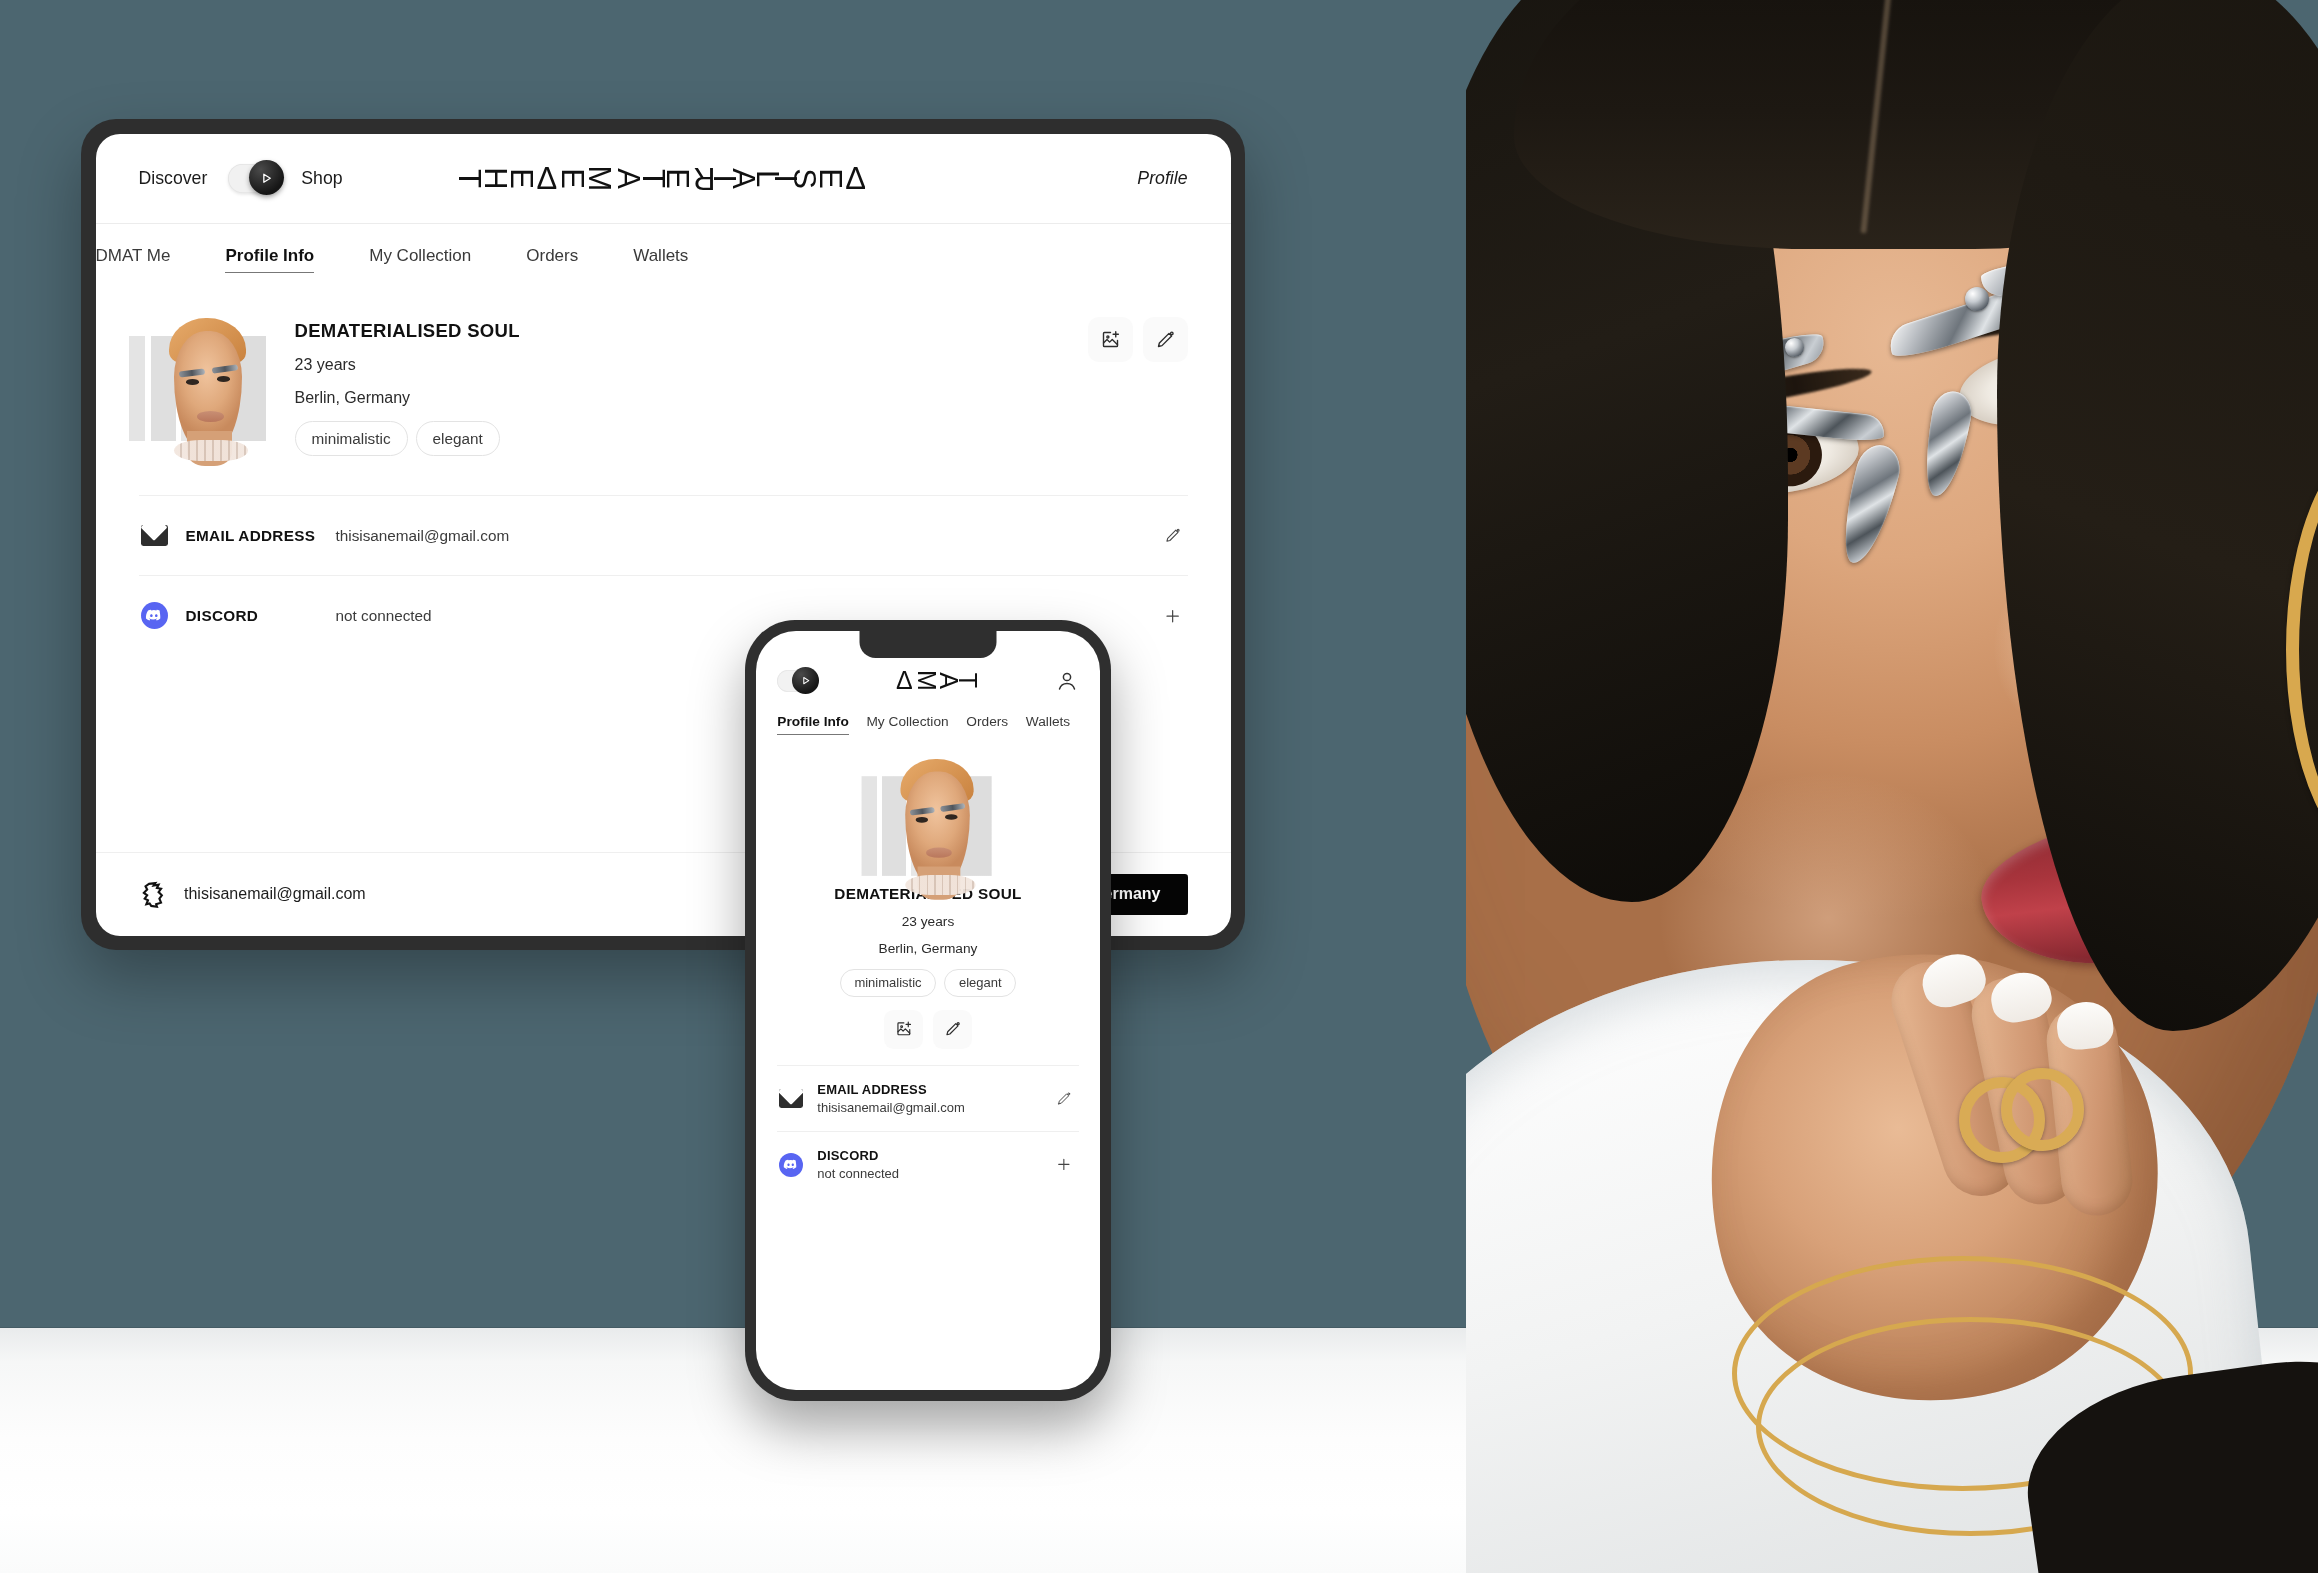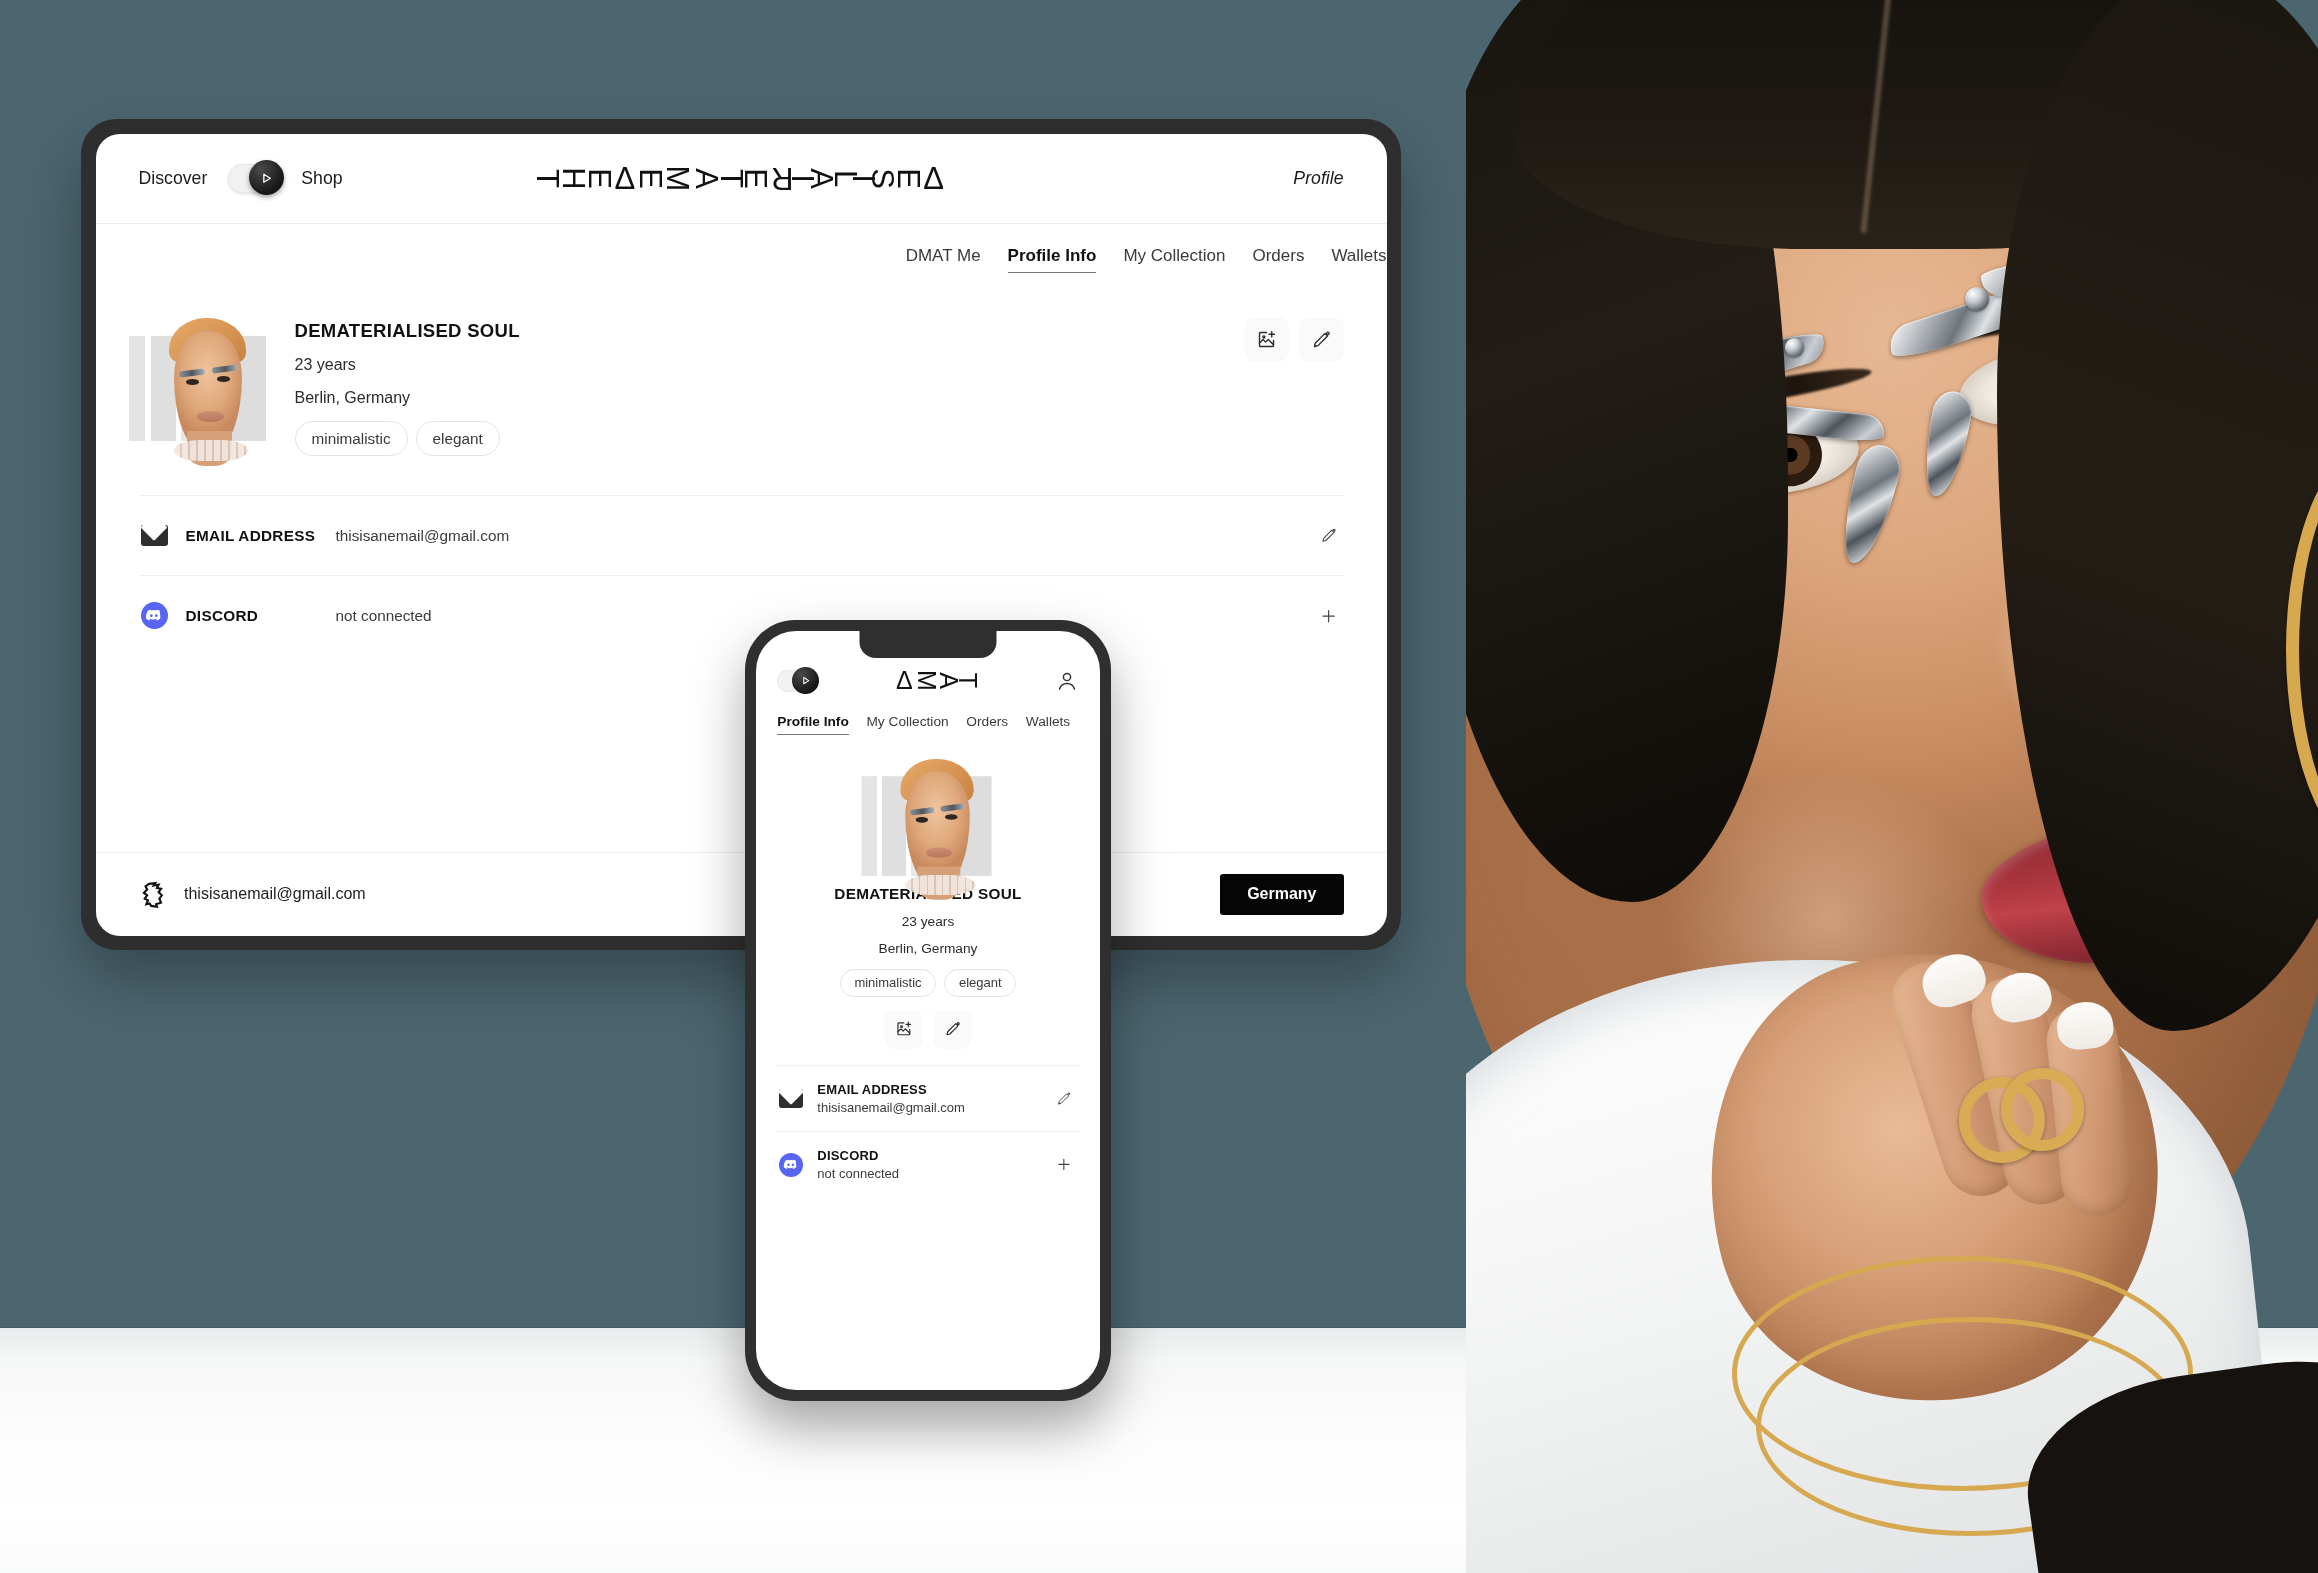--- a/index.html
+++ b/index.html
@@ -98,21 +98,21 @@
   .ringG{position:absolute;border-radius:50%;border:11.3px solid #d9ab55;box-shadow:0 1.6px 4px rgba(0,0,0,.35);}
   .shirt{position:absolute;left:-97px;top:958px;width:886px;height:725px;
     background:linear-gradient(170deg,#ffffff 0%,#f2f3f3 45%,#dcdfe0 100%);
     border-radius:46% 54% 18% 18% / 40% 46% 10% 10%;transform:rotate(-6deg);
     box-shadow:inset 0 16px 48px rgba(180,190,195,.5);}
   .chain{position:absolute;border:5.6px solid #d6a84f;border-radius:50%;}
   .blacktop{position:absolute;left:564px;top:1369px;width:419px;height:258px;background:#15120f;border-radius:40% 40% 0 0;transform:rotate(-8deg);}
 
   
   .desktop{
-    position:absolute;left:81px;top:119px;width:1320px;height:831px;
+    position:absolute;left:81px;top:119px;width:1164px;height:831px;
     background:#2e2e2e;border-radius:35px;
     box-shadow:0 29px 64px rgba(0,0,0,.30);
   }
   .desktop-screen{
     position:absolute;left:14.5px;top:14.5px;right:14.5px;bottom:14.5px;
     background:#fff;border-radius:24px;overflow:hidden;display:flex;flex-direction:column;
   }
   .d-topbar{height:89px;display:flex;align-items:center;padding:0 43px;flex:0 0 auto;position:relative;}
   .d-left{display:flex;align-items:center;gap:21px;}
   .nav-word{font-size:17.7px;color:#1b1b1b;}
@@ -127,21 +127,21 @@
     box-shadow:0 2.4px 5.6px rgba(0,0,0,.35);display:flex;align-items:center;justify-content:center;
   }
   .logo-wrap{position:absolute;left:0;right:0;top:0;bottom:0;display:flex;align-items:center;justify-content:center;pointer-events:none;}
   .logo{
     display:flex;gap:4.8px;font-size:31px;line-height:1;color:#111;letter-spacing:0;
     font-family:"Liberation Sans", sans-serif;font-weight:400;
   }
   .logo span{display:inline-block;}
   .d-right{margin-left:auto;font-style:italic;}
   .d-hr{height:0.8px;background:#ececec;}
-  .d-tabs{display:flex;justify-content:flex-end;gap:27px;padding:22.5px 0 21px;}
+  .d-tabs{display:flex;justify-content:flex-start;gap:55px;padding:22.5px 0 21px;}
   .tab{font-size:17px;color:#3a3a3a;padding-bottom:6.4px;}
   .tab.active{color:#111;font-weight:bold;border-bottom:1.6px solid #777;}
   .d-body{padding:0 43px;flex:1 1 auto;display:flex;flex-direction:column;}
 
   .profile-row{display:flex;align-items:flex-start;padding:21px 0 27px;position:relative;}
   .avatar{width:135px;height:153px;position:relative;flex:0 0 auto;margin-right:21px;}
   .avatar .glitch{position:absolute;left:-9.7px;top:21px;width:137px;height:105px;
     background:linear-gradient(90deg,#e3e3e3 0 12%,transparent 12% 16%,#dedede 16% 34%,transparent 34% 38%,#e6e6e6 38% 62%,transparent 62% 66%,#dcdcdc 66% 100%);
     filter:blur(0.3px);opacity:.95;}
   .face{position:absolute;left:26px;top:3.2px;width:87px;height:147px;}

